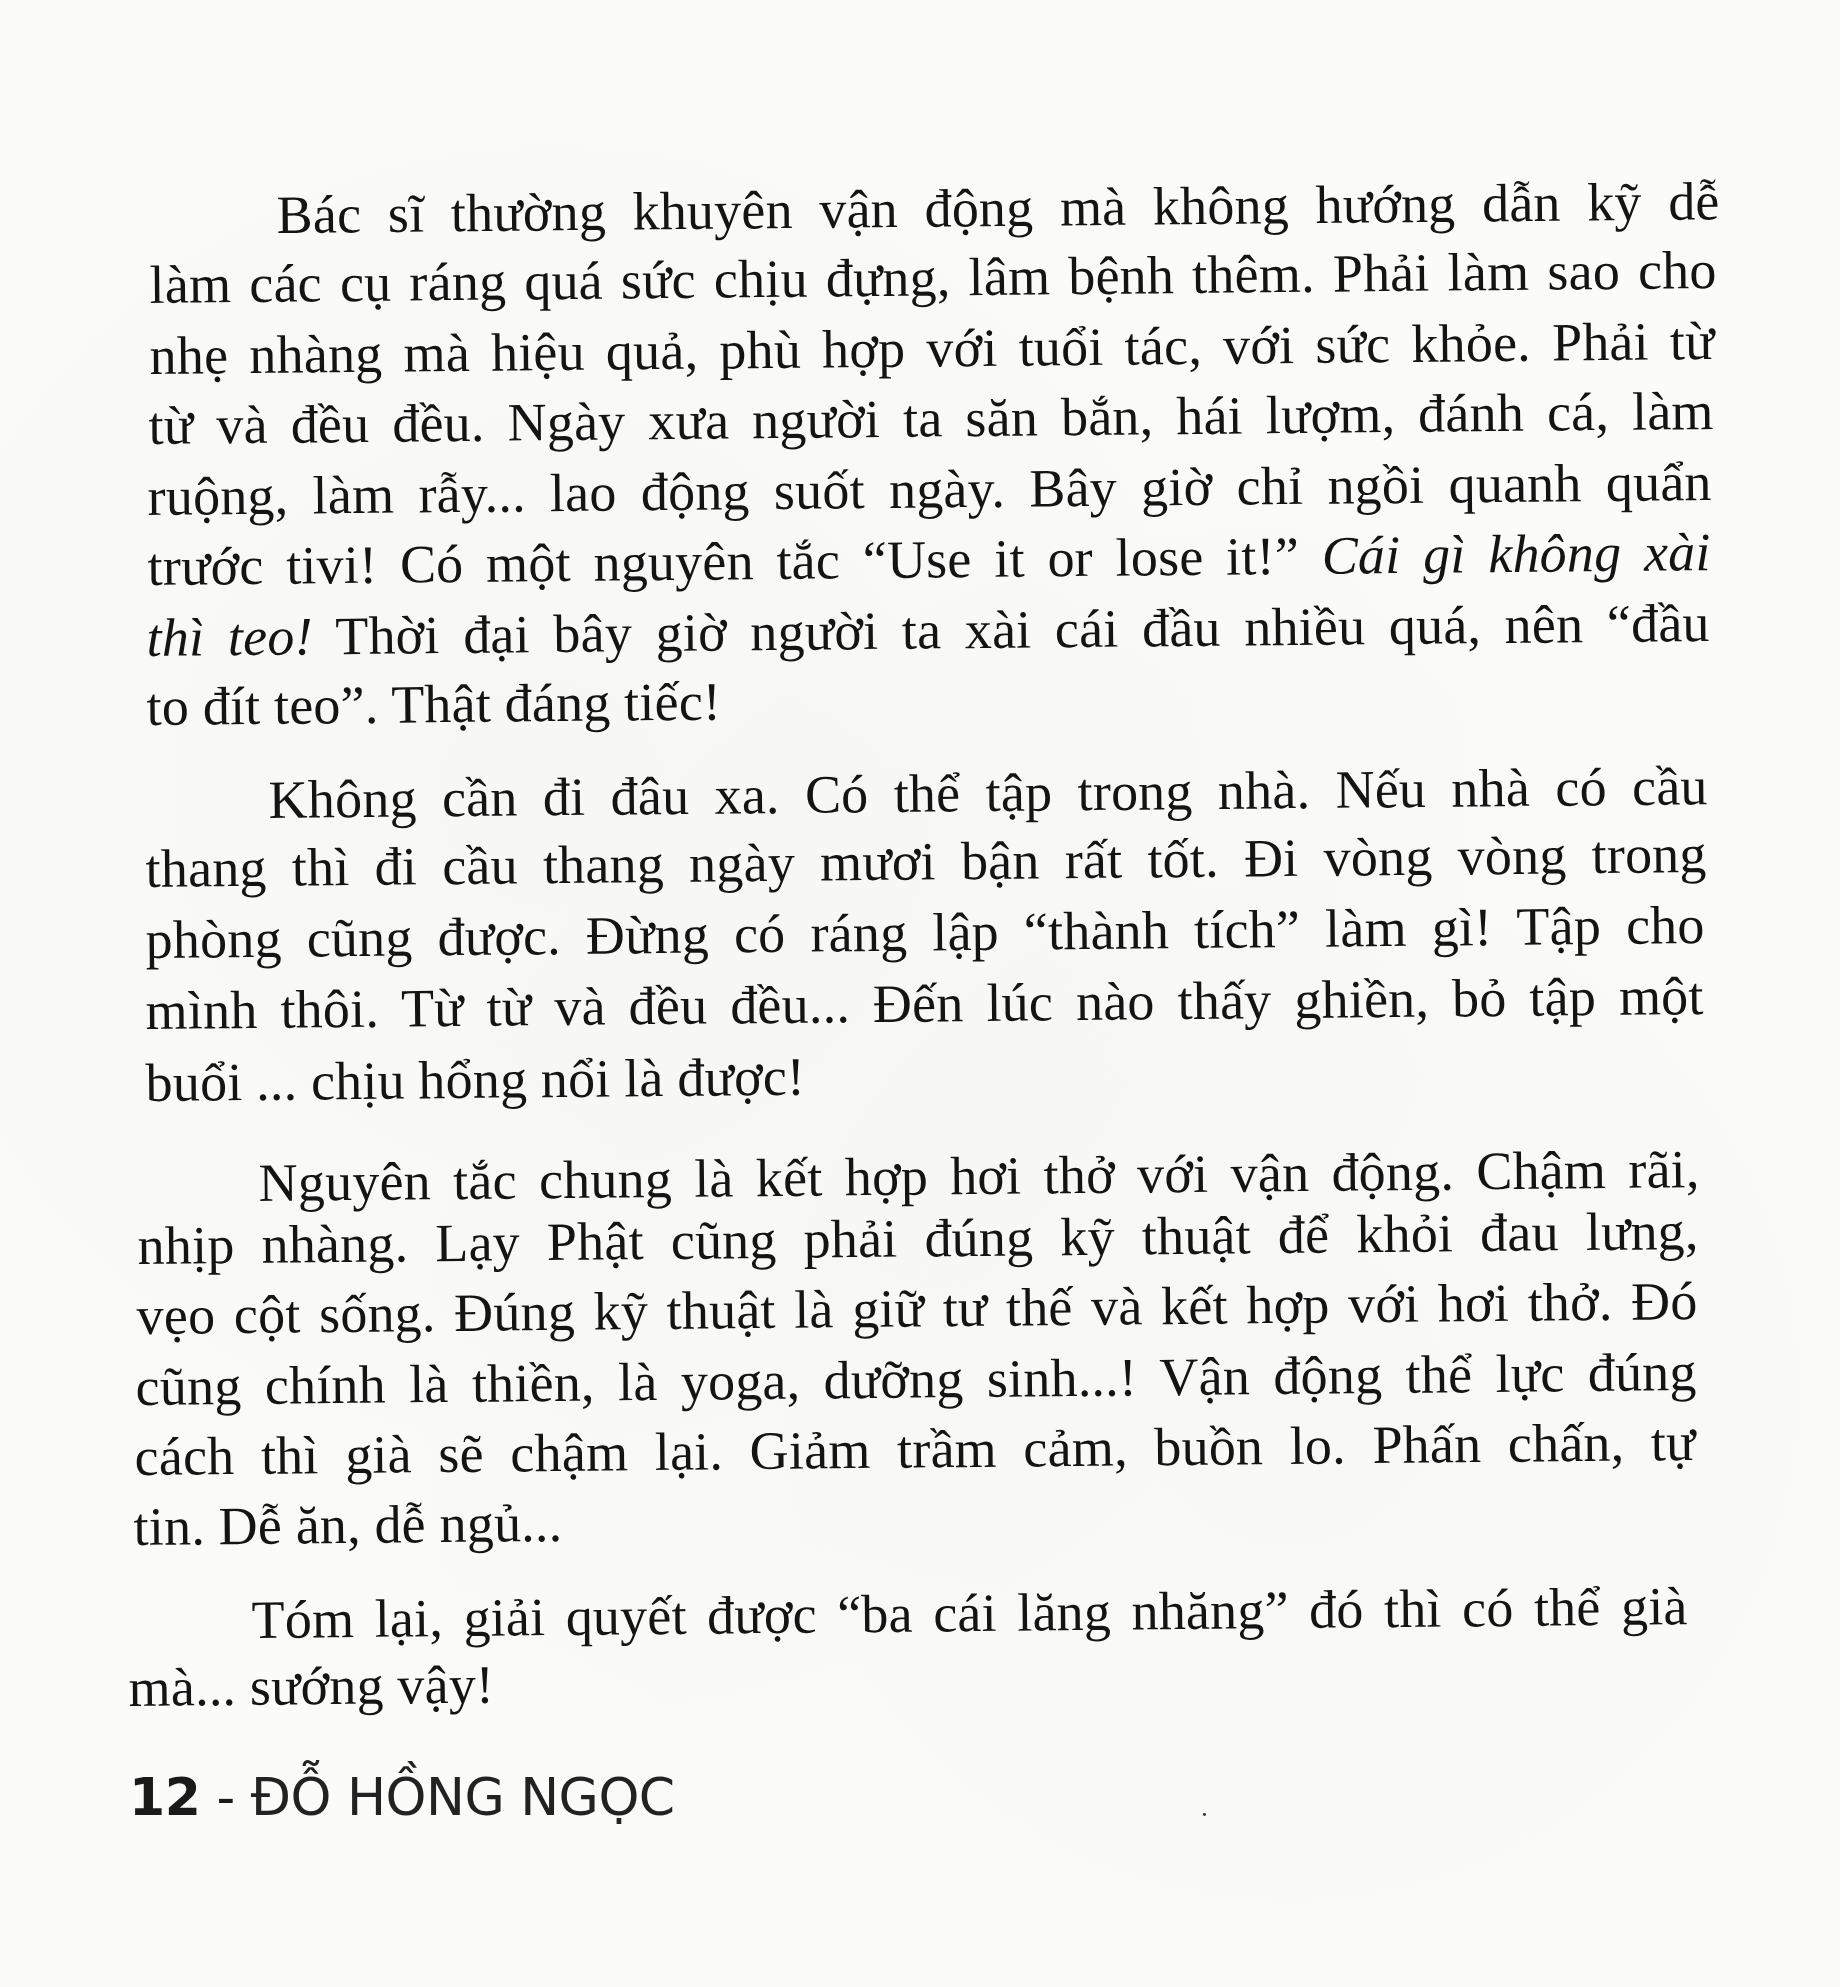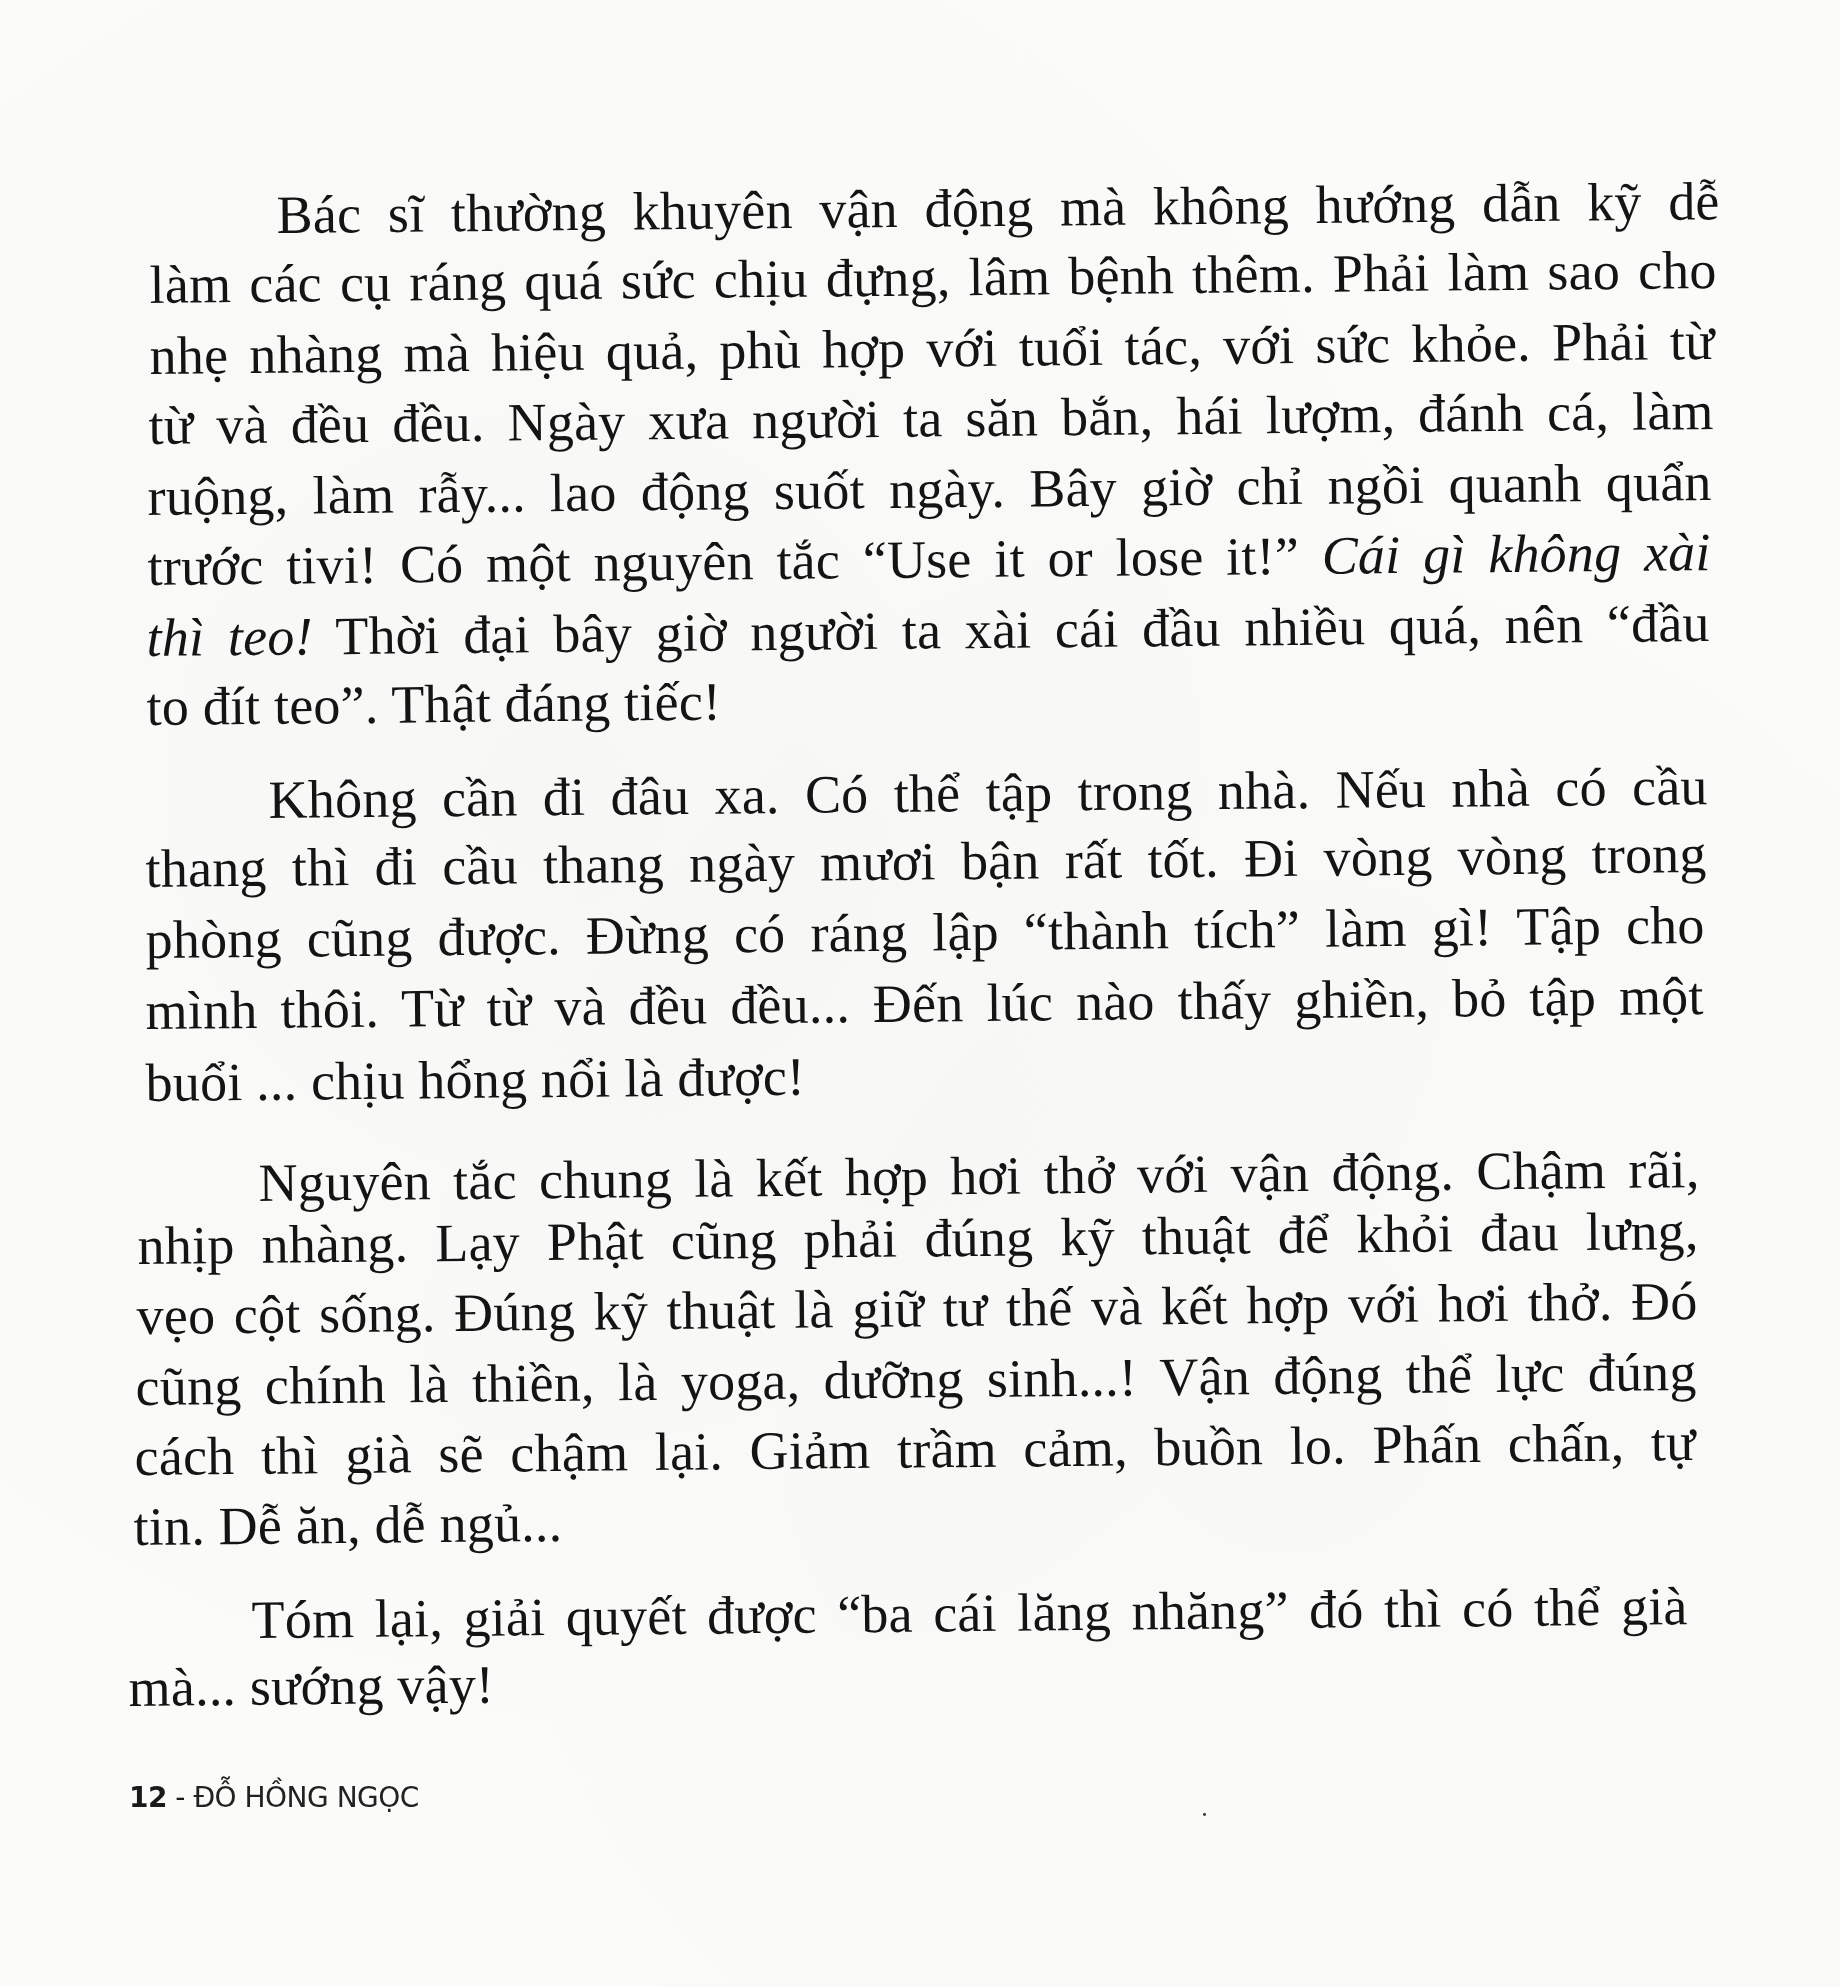--- a/index.html
+++ b/index.html
@@ -29,21 +29,21 @@
   .line .inner {
     display: inline-block;
     transform-origin: 0 50%;
   }
   .line.justify .inner { width: 100%; text-align: justify; text-align-last: justify; }
   .seg-italic { font-style: italic; }
   .footer {
     position: absolute;
     left: 129px; top: 1774px;
     font-family: "DejaVu Sans", sans-serif;
-    font-size: 28px; line-height: 47px;
+    font-size: 52px; line-height: 47px;
     color: #1a1a1a;
     white-space: nowrap;
     letter-spacing: -0.5px;
   }
   .footer .page-num { font-weight: bold; }
   .footer .author { font-weight: normal; color: #222; }
   .speck {
     position: absolute; width: 2.9px; height: 2.9px; border-radius: 50%;
     background: #333;
   }

